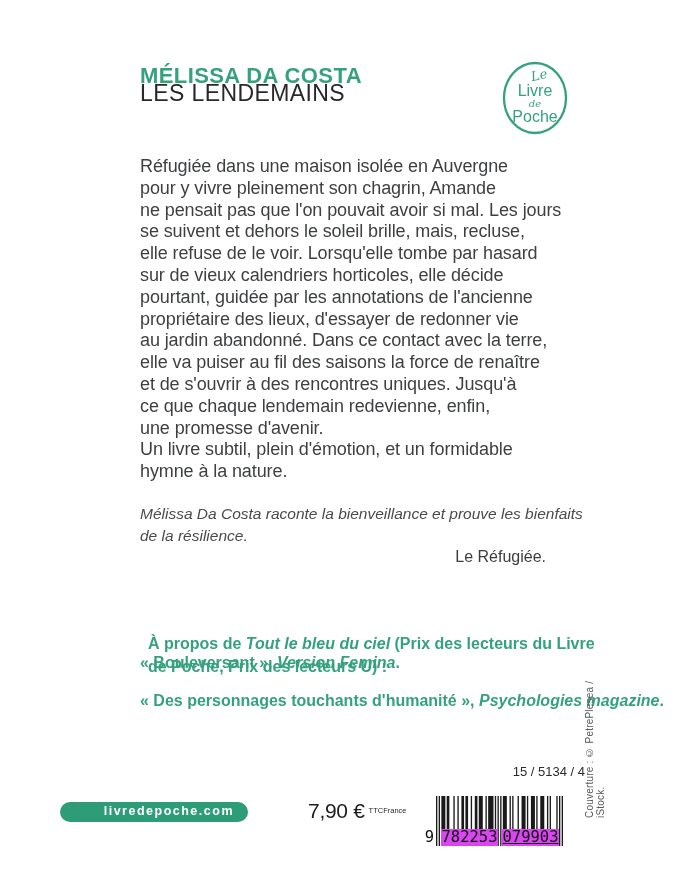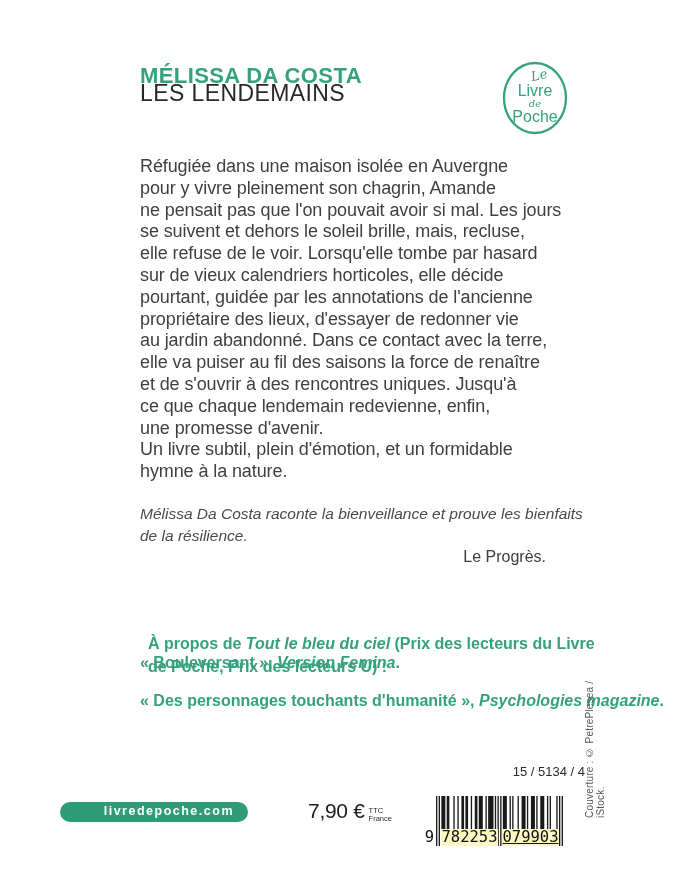--- a/index.html
+++ b/index.html
@@ -29,29 +29,29 @@
   .it{font-style:italic;}
 
   .texte-integral{left:60px;top:787px;width:178px;text-align:right;font-size:12.5px;
                   font-weight:bold;letter-spacing:2.5px;color:#1f1f1f;}
   .pill{left:60px;top:802px;width:174px;height:19.5px;background:var(--pill);border-radius:10px;
         color:#fff;font-size:12.5px;font-weight:bold;letter-spacing:1.5px;text-align:right;
         padding-right:14px;line-height:19.5px;}
 
   .price-wrap{left:308px;top:799px;}
   .price{font-size:21px;font-weight:normal;color:#1d1d1d;letter-spacing:-.3px;}
-  .tax{display:inline-flex;flex-direction:column;font-size:7.5px;line-height:7.5px;
+  .tax{display:inline-flex;flex-direction:row;font-size:7.5px;line-height:7.5px;
        color:#2a2a2a;margin-left:4px;vertical-align:5px;}
 
   .edition{left:430px;top:764px;width:155px;text-align:right;font-size:13px;color:#2b2b2b;}
   .isbn{left:410px;top:781px;width:175px;text-align:right;font-size:13px;color:#2b2b2b;}
 
   .barcode{left:436px;top:796px;width:127px;height:52px;}
   .barcode svg{position:absolute;left:0;top:0;width:127px;height:50px;}
-  .bd{position:absolute;top:33px;height:17px;line-height:17px;background:#fef9c3;
+  .bd{position:absolute;top:33px;height:17px;line-height:17px;background:#d946ef;
       font-family:"DejaVu Sans Mono",monospace;font-size:15.5px;color:#111;}
   .bd-first{left:-14px;width:12px;text-align:right;background:transparent;}
   .bd-g1{left:5px;width:57px;text-align:center;}
   .bd-g2{left:66px;width:57px;text-align:center;text-decoration:underline;}
 
   .credit{left:584px;top:652px;height:166px;writing-mode:vertical-rl;transform:rotate(180deg);
           font-size:10px;color:#595959;letter-spacing:.2px;}
 </style>
 </head>
 <body>
@@ -82,21 +82,21 @@
 au jardin abandonné. Dans ce contact avec la terre,
 elle va puiser au fil des saisons la force de renaître
 et de s'ouvrir à des rencontres uniques. Jusqu'à
 ce que chaque lendemain redevienne, enfin,
 une promesse d'avenir.
 Un livre subtil, plein d'émotion, et un formidable
 hymne à la nature.</div>
 
   <div class="quote">Mélissa Da Costa raconte la bienveillance et prouve les bienfaits
 de la résilience.</div>
-  <div class="quote-src">Le Progrès.</div>
+  <div class="quote-src">Le Réfugiée.</div>
 
   <div class="about press"><span>À propos de </span><span class="it">Tout le bleu du ciel</span><span> (Prix des lecteurs du Livre
 de Poche, Prix des lecteurs U) :</span></div>
 
   <div class="pq1 press"><span>« Bouleversant », </span><span class="it">Version Femina</span><span>.</span></div>
 
   <div class="pq2 press"><span>« Des personnages touchants d'humanité », </span><span class="it">Psychologies magazine</span><span>.</span></div>
 
   <div class="pill">livredepoche.com</div>
 

